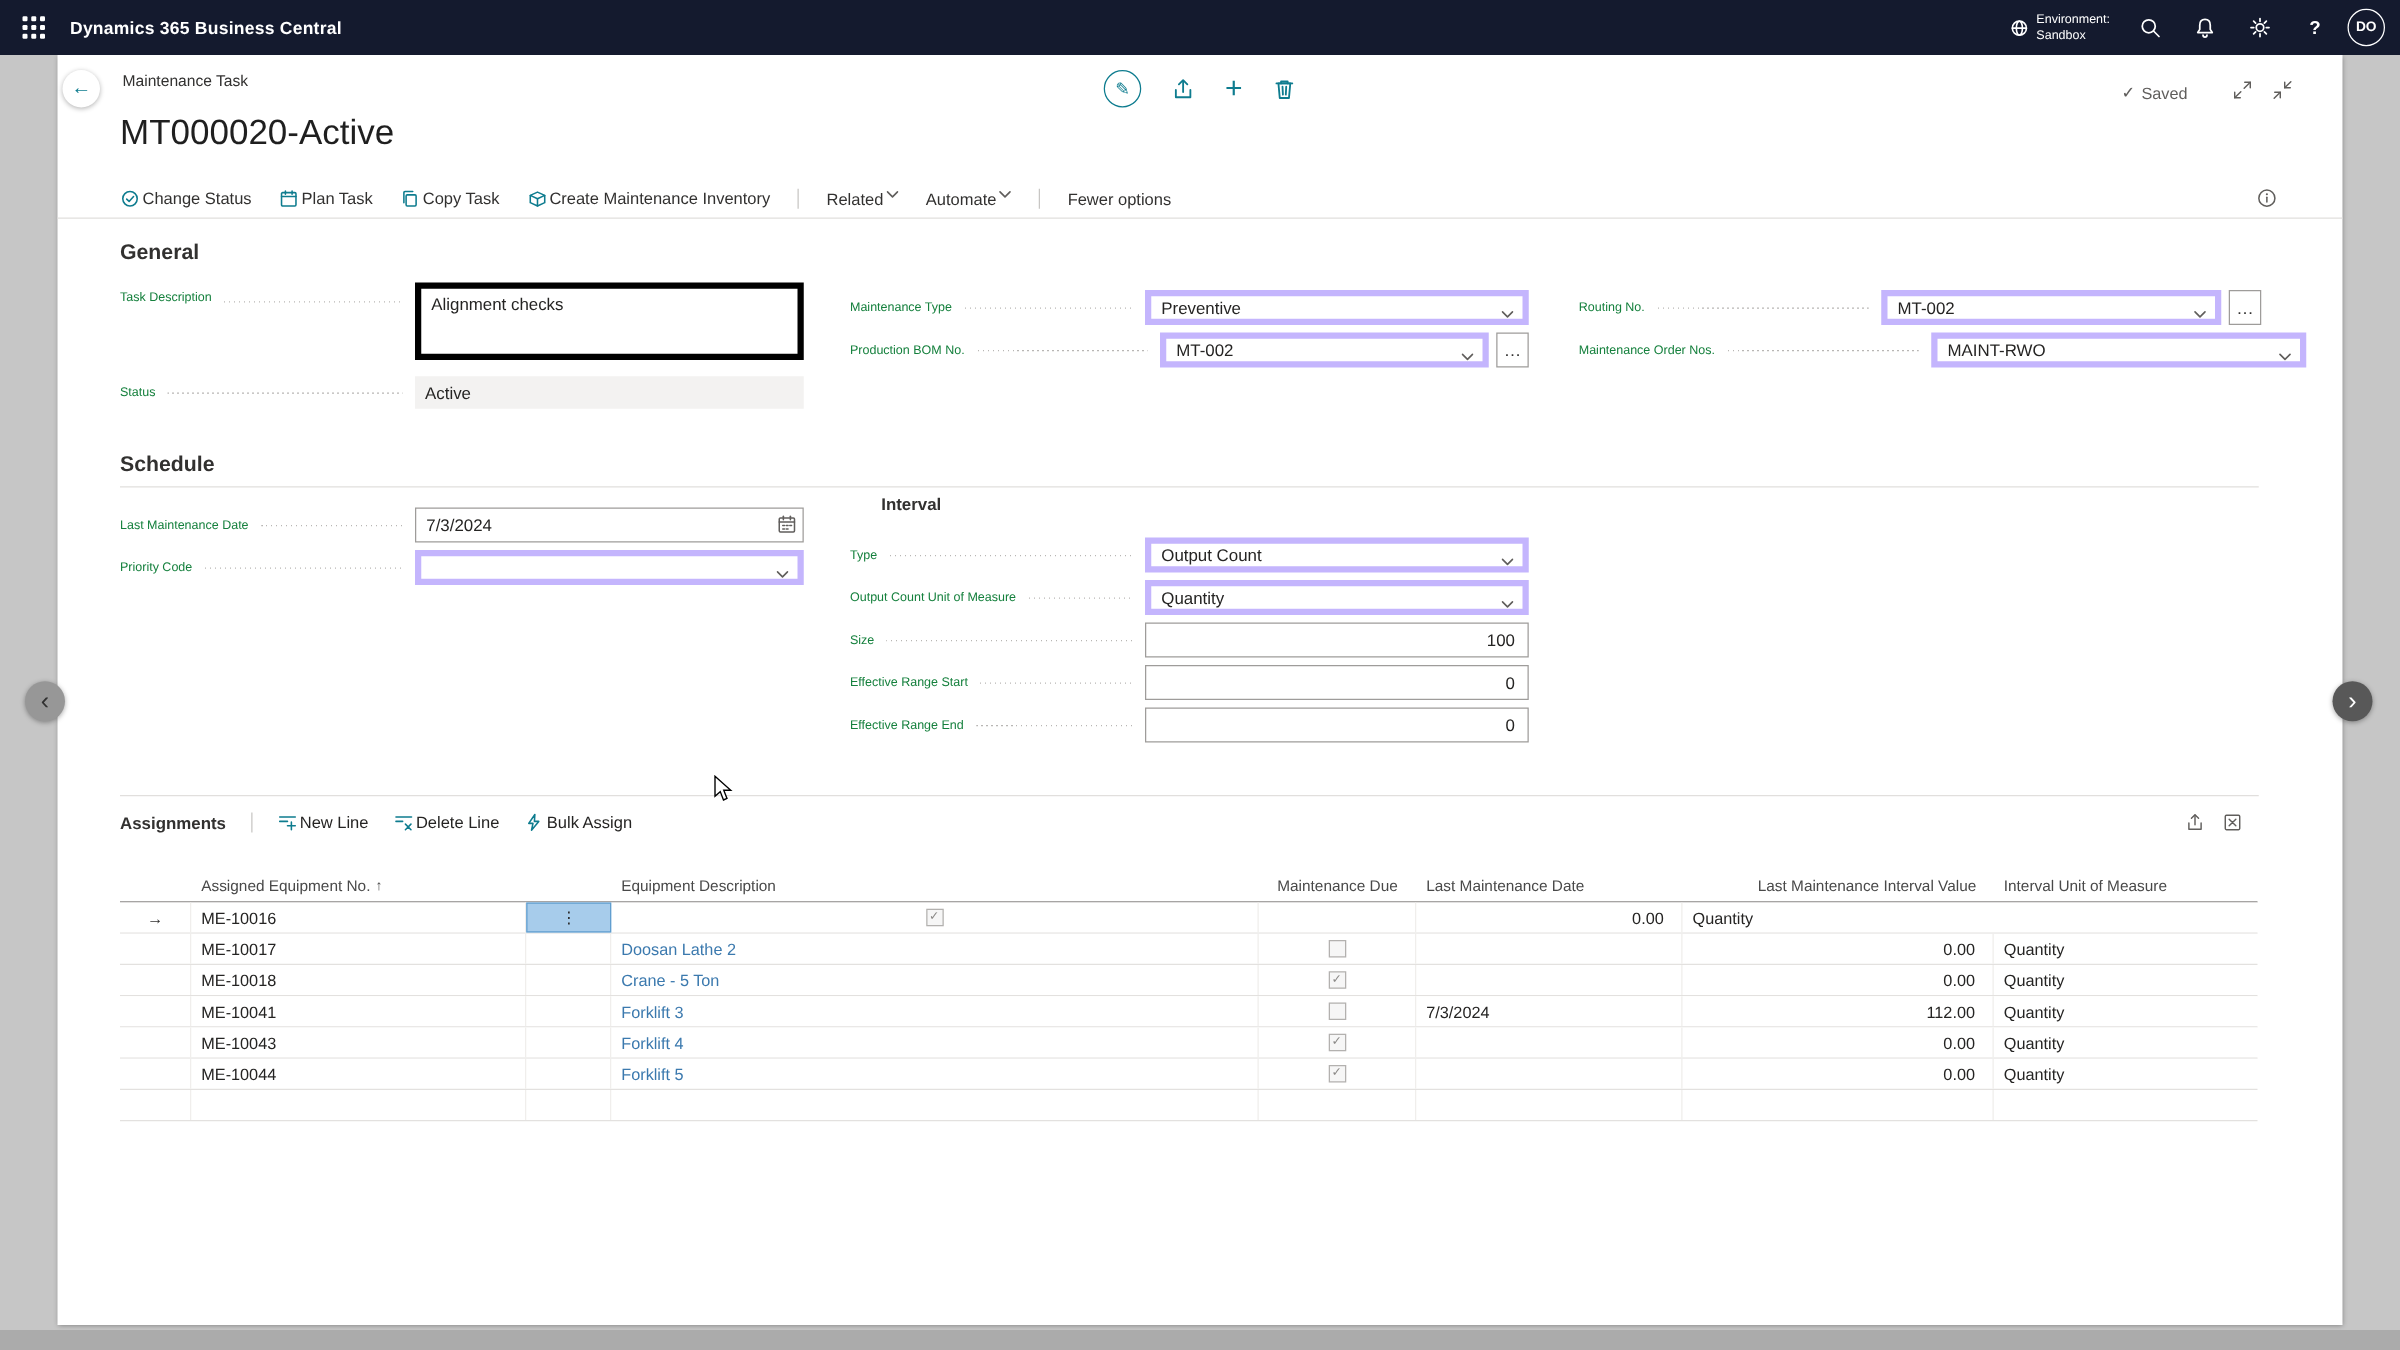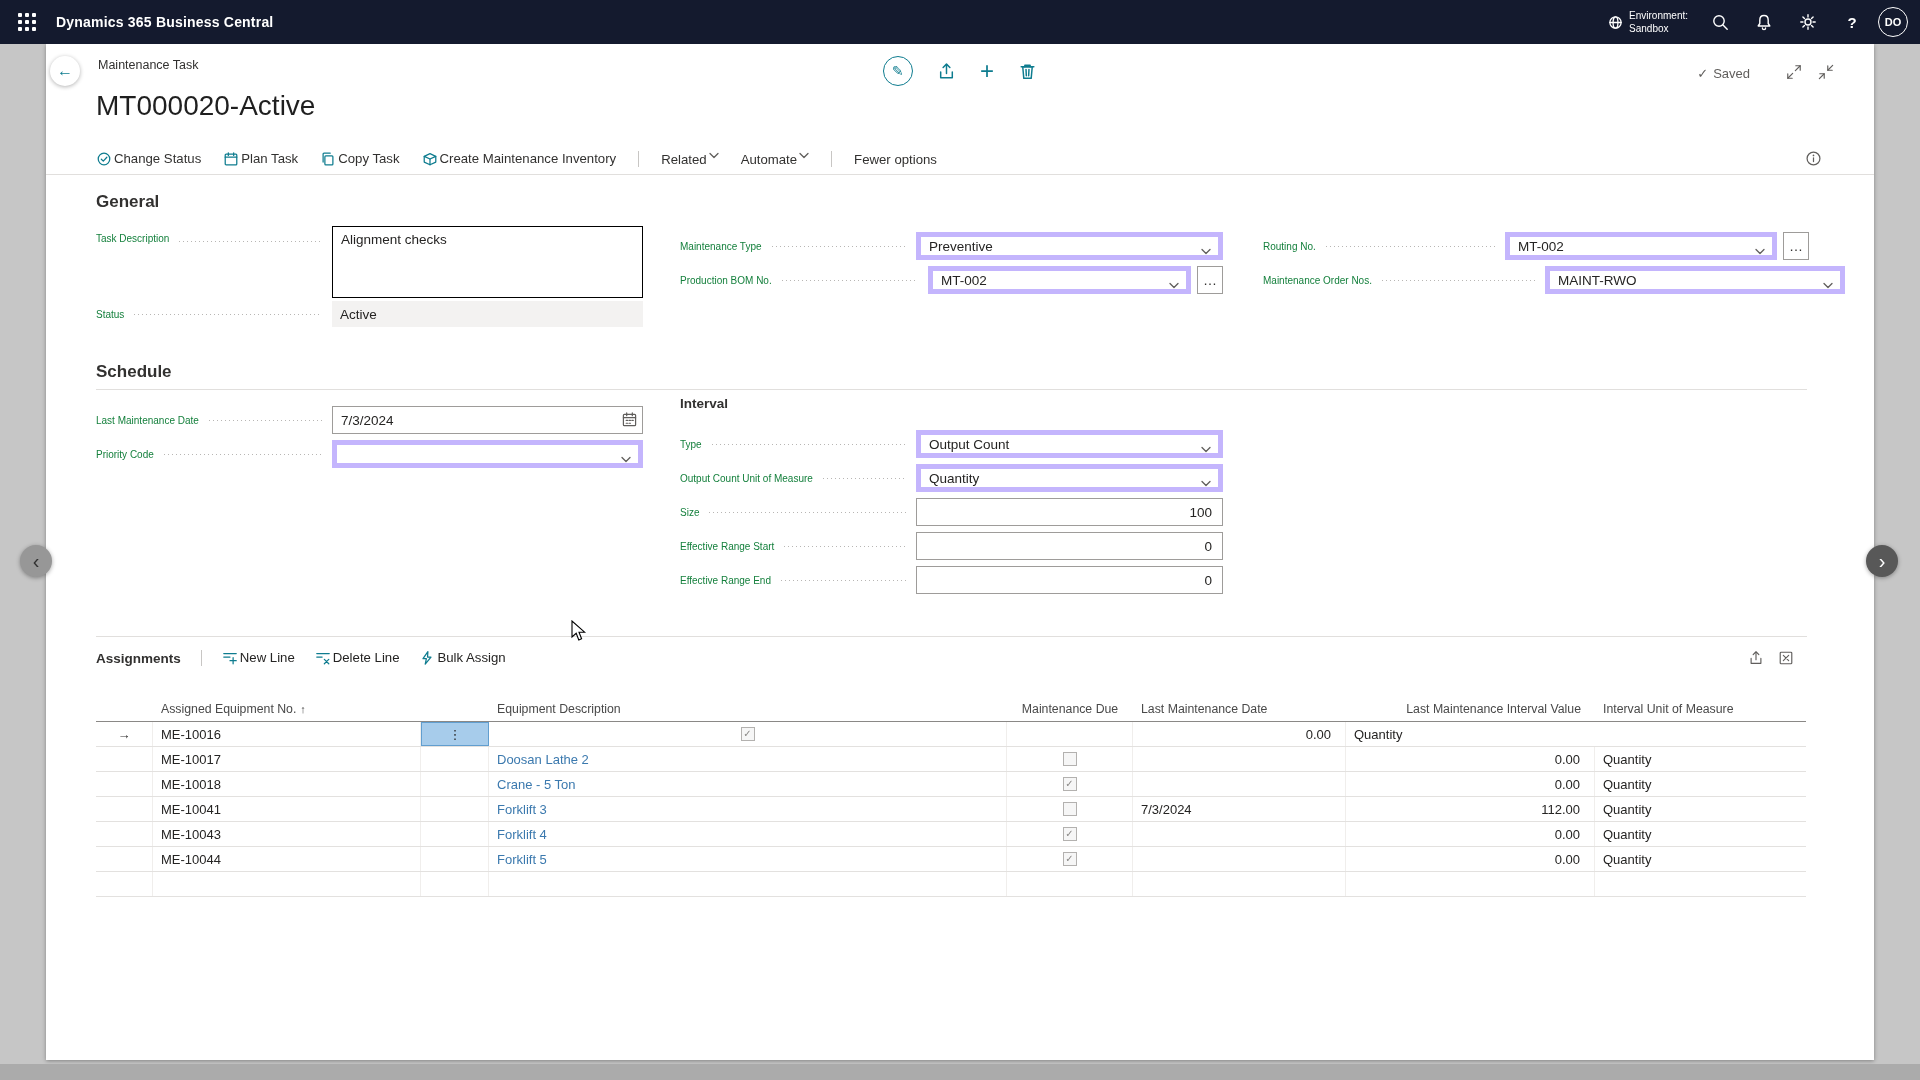--- a/index.html
+++ b/index.html
@@ -39,21 +39,21 @@
   .vsep{width:1px;height:16px;background:#c8c6c4}
   .ab-border{left:0;right:0;top:130px;height:1px;background:#e1dfdd}
 
   
   .sec-title{font-size:17px;font-weight:bold;color:#323130;cursor:pointer}
   .hline{height:1px;background:#e1dfdd}
   .frow{display:flex;align-items:center}
   .flabel{font-size:10px;color:#15803d;white-space:nowrap}
   .leader{flex:1;height:1px;margin:0 10px;align-self:center;background-image:repeating-linear-gradient(to right,#b8b6b4 0 1px,transparent 1px 4px)}
   .w311{width:311px}.w307{width:307px}.w263{width:263px}.w272{width:272px}.w300{width:300px}
-  .tarea{height:72px;border:1px solid #000000;resize:none;font-family:inherit;font-size:13.5px;padding:5px 8px;color:#252423}
+  .tarea{height:62px;border:5px solid #000000;resize:none;font-family:inherit;font-size:13.5px;padding:5px 8px;color:#252423}
   .status-box{height:26px;background:#f3f2f1;display:flex;align-items:center;padding:0 8px;font-size:13.5px}
   .combo{height:28px;border:5px solid #c4b5fd;background:#fff;display:flex;align-items:center;padding:0 24px 0 8px;position:relative;font-size:13.5px;cursor:pointer}
   .combo .chevpos{position:absolute;right:7px;top:11px}
   .assist{width:26px;height:28px;border:1px solid #9e9c9a;background:#fff;margin-left:6px;font-size:14px;line-height:1;cursor:pointer;color:#323130;padding:0}
   .txt{height:28px;border:1px solid #9e9c9a;font-family:inherit;font-size:13.5px;padding:0 8px;color:#252423}
   .num{text-align:right;padding-right:10px}
   .datewrap{position:relative}
   .datewrap .cal{position:absolute;right:6px;top:6px;cursor:pointer}
   .grp-title{font-size:13.5px;font-weight:bold;color:#323130}
 
@@ -330,21 +330,21 @@
       <span class="flabel">Priority Code</span>
       <span class="leader"></span>
       <div class="combo w311">
         <span></span>
         <svg class="icg chevpos" width="10" height="7" viewBox="0 0 10 7">
             <polyline points="1,1.5 5,5.5 9,1.5"></polyline>
           </svg>
       </div>
     </div>
 
-    <div class="abs grp-title" style="left:634px;top:352px">Interval</div>
+    <div class="abs grp-title" style="left:659px;top:352px">Interval</div>
 
     <div class="abs frow" style="left:634px;top:386px;width:543px;height:28px">
       <span class="flabel">Type</span>
       <span class="leader"></span>
       <div class="combo w307">
         <span>Output Count</span>
         <svg class="icg chevpos" width="10" height="7" viewBox="0 0 10 7">
             <polyline points="1,1.5 5,5.5 9,1.5"></polyline>
           </svg>
       </div>

